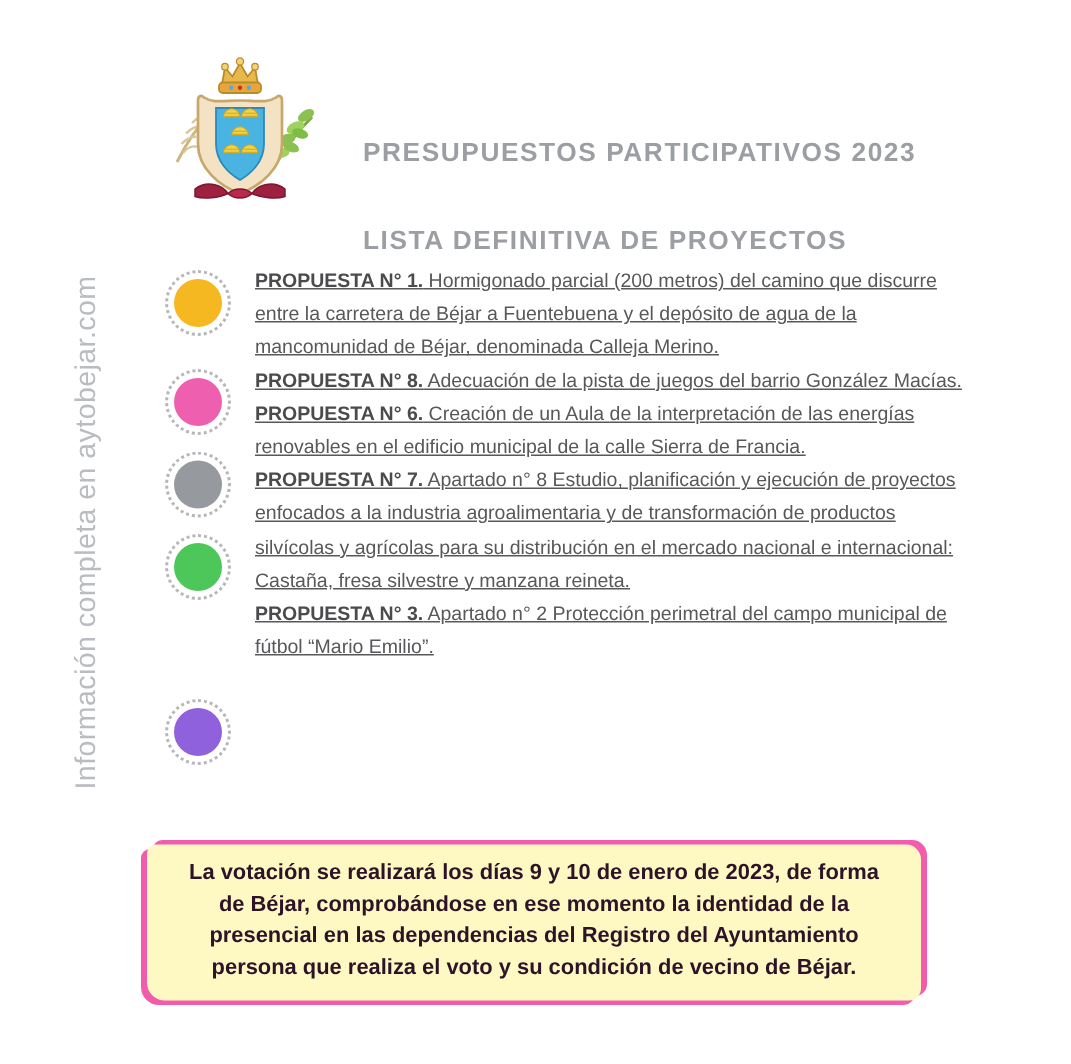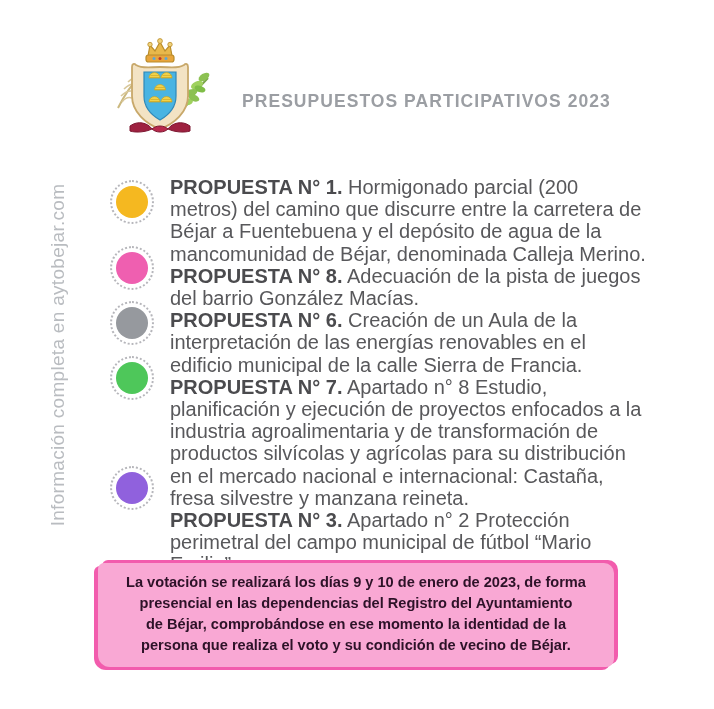--- a/index.html
+++ b/index.html
@@ -119,26 +119,27 @@
     display: block;
   }
 
   .text-column {
     position: absolute;
     left: 170px;
     top: 0px;
     width: 478px;
   }
   .prop-para {
-    font-size: 20px;
+    font-size: 13px;
     line-height: 22.2px;
     color: #58585b;
     font-family: "Liberation Sans", sans-serif;
     margin: 0;
     text-align: left;
+    text-decoration: underline;
   }
   .prop-label {
     font-weight: bold;
     color: #4b4b4e;
   }
 
   
   .highlight-box {
     position: absolute;
     left: 98px;
@@ -230,20 +231,21 @@
         <g fill="#9e2140" stroke="#7d1630" stroke-width="1">
           <path d="M18 92 C26 86, 36 89, 40 95 C34 98, 24 99, 18 97 Z"></path>
           <path d="M78 92 C70 86, 60 89, 56 95 C62 98, 72 99, 78 97 Z"></path>
           <path d="M40 95 C44 91, 52 91, 56 95 C52 99, 44 99, 40 95 Z" fill="#b8294c"></path>
         </g>
       </svg>
     </div>
 
     <div class="header-titles">
       <div class="title-line" style="color: rgb(155, 158, 163);">PRESUPUESTOS PARTICIPATIVOS 2023</div>
+      <div class="title-line" style="color: rgb(155, 158, 163);">LISTA DEFINITIVA DE PROYECTOS</div>
     </div>
   </div>
 
   <div class="list-area">
 
     <div class="bullets-layer">
       <span class="bullet" style="left:110px; top:4px;">
         <span class="dot" style="background: rgb(245, 184, 32);"></span>
       </span>
       <span class="bullet" style="left:110px; top:70px;">
@@ -272,20 +274,20 @@
       </p>
       <p class="prop-para" style="color: rgb(88, 88, 91);">
         <span class="prop-label">PROPUESTA N° 7.</span><span> Apartado n° 8 Estudio, planificación y ejecución de proyectos enfocados a la industria agroalimentaria y de transformación de productos silvícolas y agrícolas para su distribución en el mercado nacional e internacional: Castaña, fresa silvestre y manzana reineta.</span>
       </p>
       <p class="prop-para" style="color: rgb(88, 88, 91);">
         <span class="prop-label">PROPUESTA N° 3.</span><span> Apartado n° 2 Protección perimetral del campo municipal de fútbol “Mario Emilio”.</span>
       </p>
     </div>
   </div>
 
-  <div class="highlight-box" style="background: #f9a8d4; box-shadow: rgb(242, 92, 173) -4px 3px 0px 0px, rgb(242, 92, 173) 4px -3px 0px 0px; color: rgb(45, 18, 40);">
+  <div class="highlight-box" style="background: #fef9c3; box-shadow: rgb(242, 92, 173) -4px 3px 0px 0px, rgb(242, 92, 173) 4px -3px 0px 0px; color: rgb(45, 18, 40);">
     <div class="highlight-line" style="color: rgb(45, 18, 40);">La votación se realizará los días 9 y 10 de enero de 2023, de forma</div>
+    <div class="highlight-line" style="color: rgb(45, 18, 40);">de Béjar, comprobándose en ese momento la identidad de la</div>
     <div class="highlight-line" style="color: rgb(45, 18, 40);">presencial en las dependencias del Registro del Ayuntamiento</div>
-    <div class="highlight-line" style="color: rgb(45, 18, 40);">de Béjar, comprobándose en ese momento la identidad de la</div>
     <div class="highlight-line" style="color: rgb(45, 18, 40);">persona que realiza el voto y su condición de vecino de Béjar.</div>
   </div>
 
 </div>
 
 </body></html>

